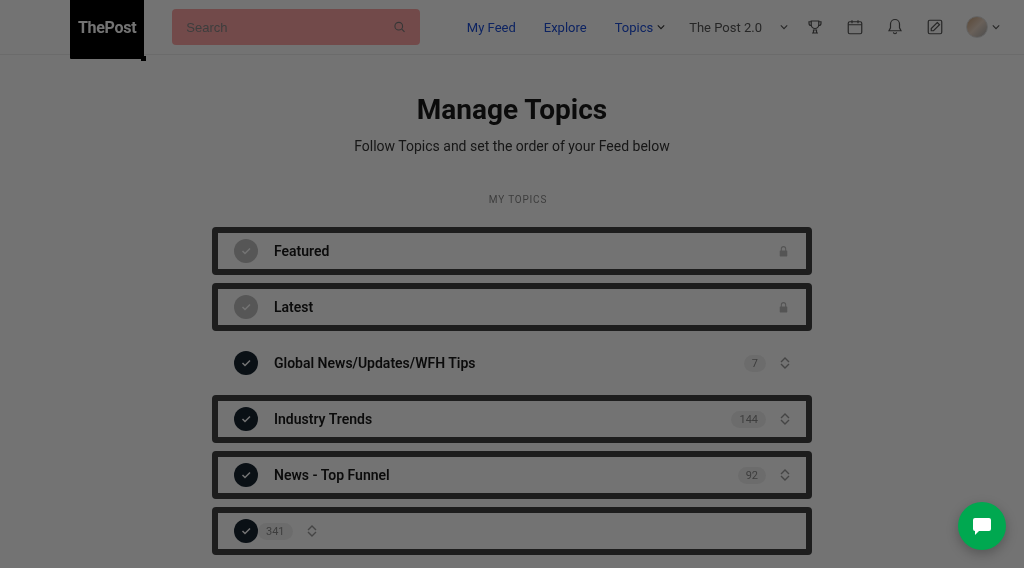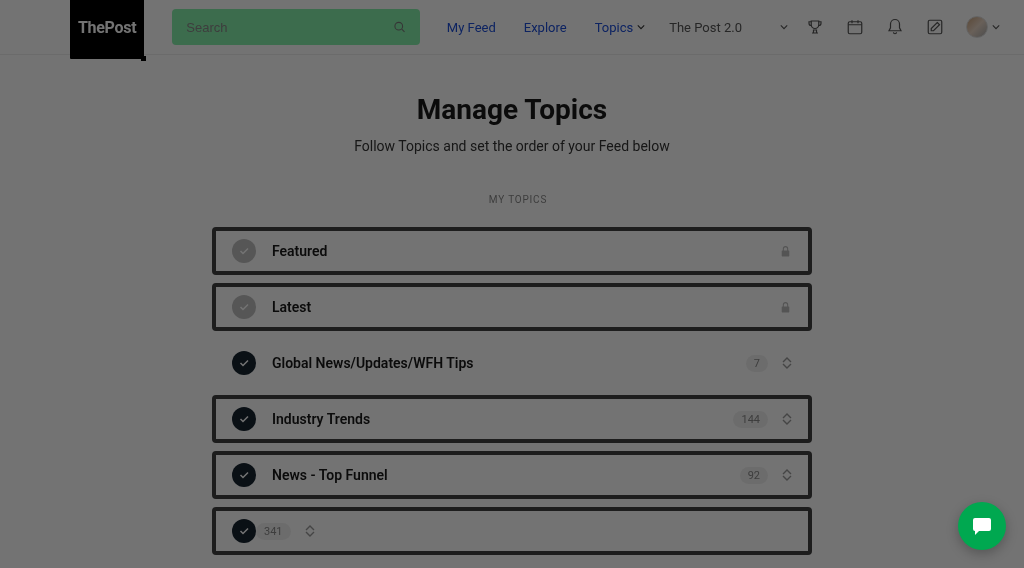--- a/index.html
+++ b/index.html
@@ -45,21 +45,21 @@
       right: -2px;
       bottom: -2px;
       width: 5px;
       height: 5px;
       background: #000;
     }
     .search-wrap {
       margin-left: 28px;
       width: 248px;
       height: 36px;
-      background: #86efac;
+      background: #fca5a5;
       border-radius: 4px;
       display: flex;
       align-items: center;
       padding: 0 14px;
       justify-content: space-between;
     }
     .search-wrap input {
       border: none;
       background: transparent;
       outline: none;
@@ -74,21 +74,21 @@
       align-items: center;
       gap: 28px;
       font-size: 13px;
       color: #1d4ed8;
     }
     .nav-item { cursor: pointer; display: flex; align-items: center; gap: 4px; }
     .workspace {
       margin-left: 24px;
       display: flex;
       align-items: center;
-      gap: 36px;
+      gap: 16px;
       color: #555;
       font-size: 13px;
     }
     .workspace .caret { margin-left: 2px; }
     .header-icons {
       margin-left: 18px;
       display: flex;
       align-items: center;
       gap: 22px;
     }
@@ -126,21 +126,21 @@
       color: #888;
       text-transform: uppercase;
       padding-left: 12px;
     }
     .topic-list {
       width: 600px;
       margin: 22px auto 0;
     }
     .topic-row {
       background: #fff;
-      border: 4px solid #404040;
+      border: 6px solid #404040;
       border-radius: 4px;
       height: 48px;
       display: flex;
       align-items: center;
       padding: 0 16px;
       margin-bottom: 8px;
       text-align: left;
       position: relative;
       z-index: 1;
     }

